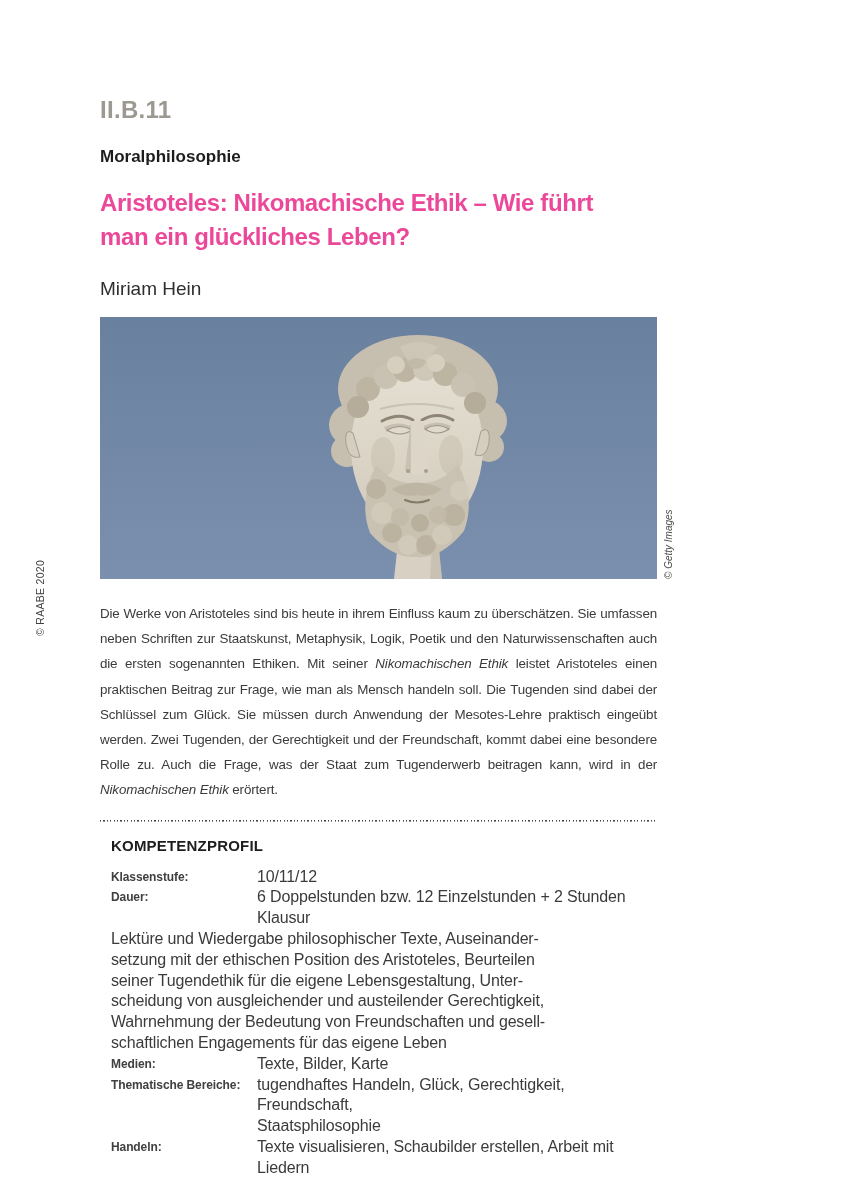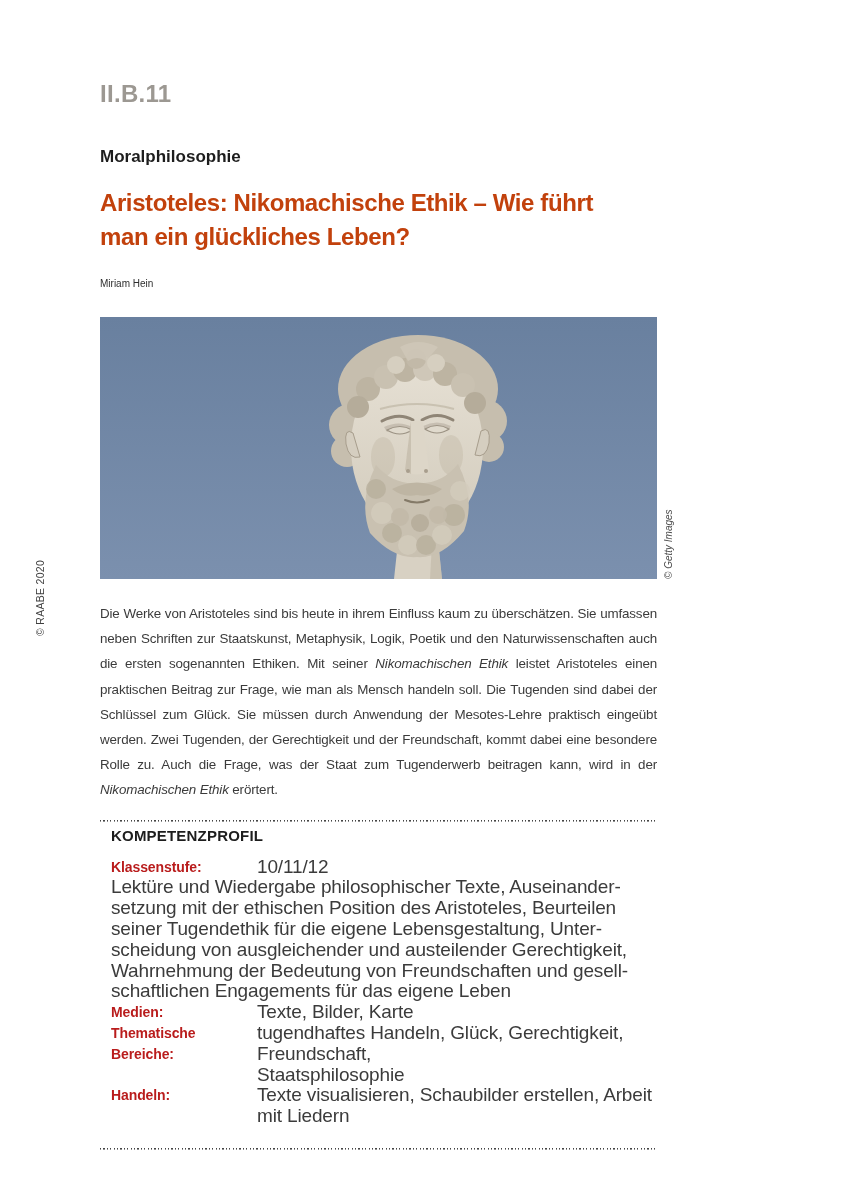--- a/index.html
+++ b/index.html
@@ -2,35 +2,35 @@
 <html><head>
 <meta charset="utf-8">
 <style>
   * { margin: 0; padding: 0; box-sizing: border-box; }
   body { background: #ffffff; font-family: "Liberation Sans", sans-serif; }
   .page {
     position: relative; width: 848px; height: 1200px;
     background: #ffffff; overflow: hidden;
   }
   .code {
-    position: absolute; left: 100px; top: 80px;
+    position: absolute; left: 100px; top: 96px;
     font-size: 24px; font-weight: bold; color: #9c9892; letter-spacing: 0.3px;
   }
   .category {
     position: absolute; left: 100px; top: 147px;
     font-size: 17px; font-weight: bold; color: #1d1d1d; text-align: right;
   }
   .title {
     position: absolute; left: 100px; top: 186px; width: 560px;
-    font-size: 24px; font-weight: bold; color: #c2410c;
+    font-size: 24px; font-weight: bold; color: #ec4899;
     line-height: 34px; letter-spacing: -0.4px; white-space: pre-line;
   }
   .author {
     position: absolute; left: 100px; top: 278px;
-    font-size: 10px; color: #2e2e2e;
+    font-size: 19px; color: #2e2e2e;
   }
   .photo {
     position: absolute; left: 100px; top: 317px; width: 557px; height: 262px;
   }
   .photo svg { display: block; }
   .credit-getty {
     position: absolute; left: 663px; top: 579px;
     transform: rotate(-90deg); transform-origin: 0 0;
     font-size: 10px; font-style: italic; color: #4d4d4d; white-space: nowrap;
   }
@@ -45,33 +45,33 @@
   .intro {
     font-size: 13.4px; line-height: 25.2px; color: #3b3b3b;
     text-align: justify; letter-spacing: -0.15px;
   }
   .intro em { }
   .dotted {
     height: 2px; margin-top: 17px;
     background-image: repeating-linear-gradient(90deg, #454545 0 1.2px, transparent 1.2px 3.4px);
     background-position: 0 0; background-repeat: repeat-x; background-size: 100% 1.6px;
   }
-  .profile { padding-left: 11px; margin-top: 5px; }
+  .profile { padding-left: 11px; margin-top: 15px; }
   .profile-heading {
     font-size: 15px; font-weight: bold; color: #1d1d1d; letter-spacing: 0.2px;
   }
   .profile-rows { margin-top: 13px; }
   .profile-row { display: flex; }
   .profile-label {
     width: 146px; flex: 0 0 146px;
-    font-size: 14px; font-weight: bold; color: #b91c1c;
+    font-size: 12px; font-weight: bold; color: #404040;
     line-height: 20.8px; letter-spacing: -0.1px;
   }
   .profile-value {
-    flex: 1; font-size: 19px; color: #3b3b3b;
+    flex: 1; font-size: 16px; color: #3b3b3b;
     line-height: 20.8px; white-space: pre-line; letter-spacing: -0.15px;
   }
   .dotted-bottom { margin-top: 21px; }
 </style>
 </head>
 <body>
 
 <div class="page">
 
   <div class="code">II.B.11</div>
@@ -168,20 +168,24 @@
     <div class="dotted"></div>
 
     <div class="profile">
       <div class="profile-heading">KOMPETENZPROFIL</div>
       <div class="profile-rows">
         <div class="profile-row">
           <div class="profile-label">Klassenstufe:</div>
           <div class="profile-value">10/11/12</div>
         </div>
         <div class="profile-row">
+          <div class="profile-label">Dauer:</div>
+          <div class="profile-value">6 Doppelstunden bzw. 12 Einzelstunden + 2 Stunden Klausur</div>
+        </div>
+        <div class="profile-row">
           <div class="profile-value">Lektüre und Wiedergabe philosophischer Texte, Auseinander-
 setzung mit der ethischen Position des Aristoteles, Beurteilen
 seiner Tugendethik für die eigene Lebensgestaltung, Unter-
 scheidung von ausgleichender und austeilender Gerechtigkeit,
 Wahrnehmung der Bedeutung von Freundschaften und gesell-
 schaftlichen Engagements für das eigene Leben</div>
         </div>
         <div class="profile-row">
           <div class="profile-label">Medien:</div>
           <div class="profile-value">Texte, Bilder, Karte</div>

